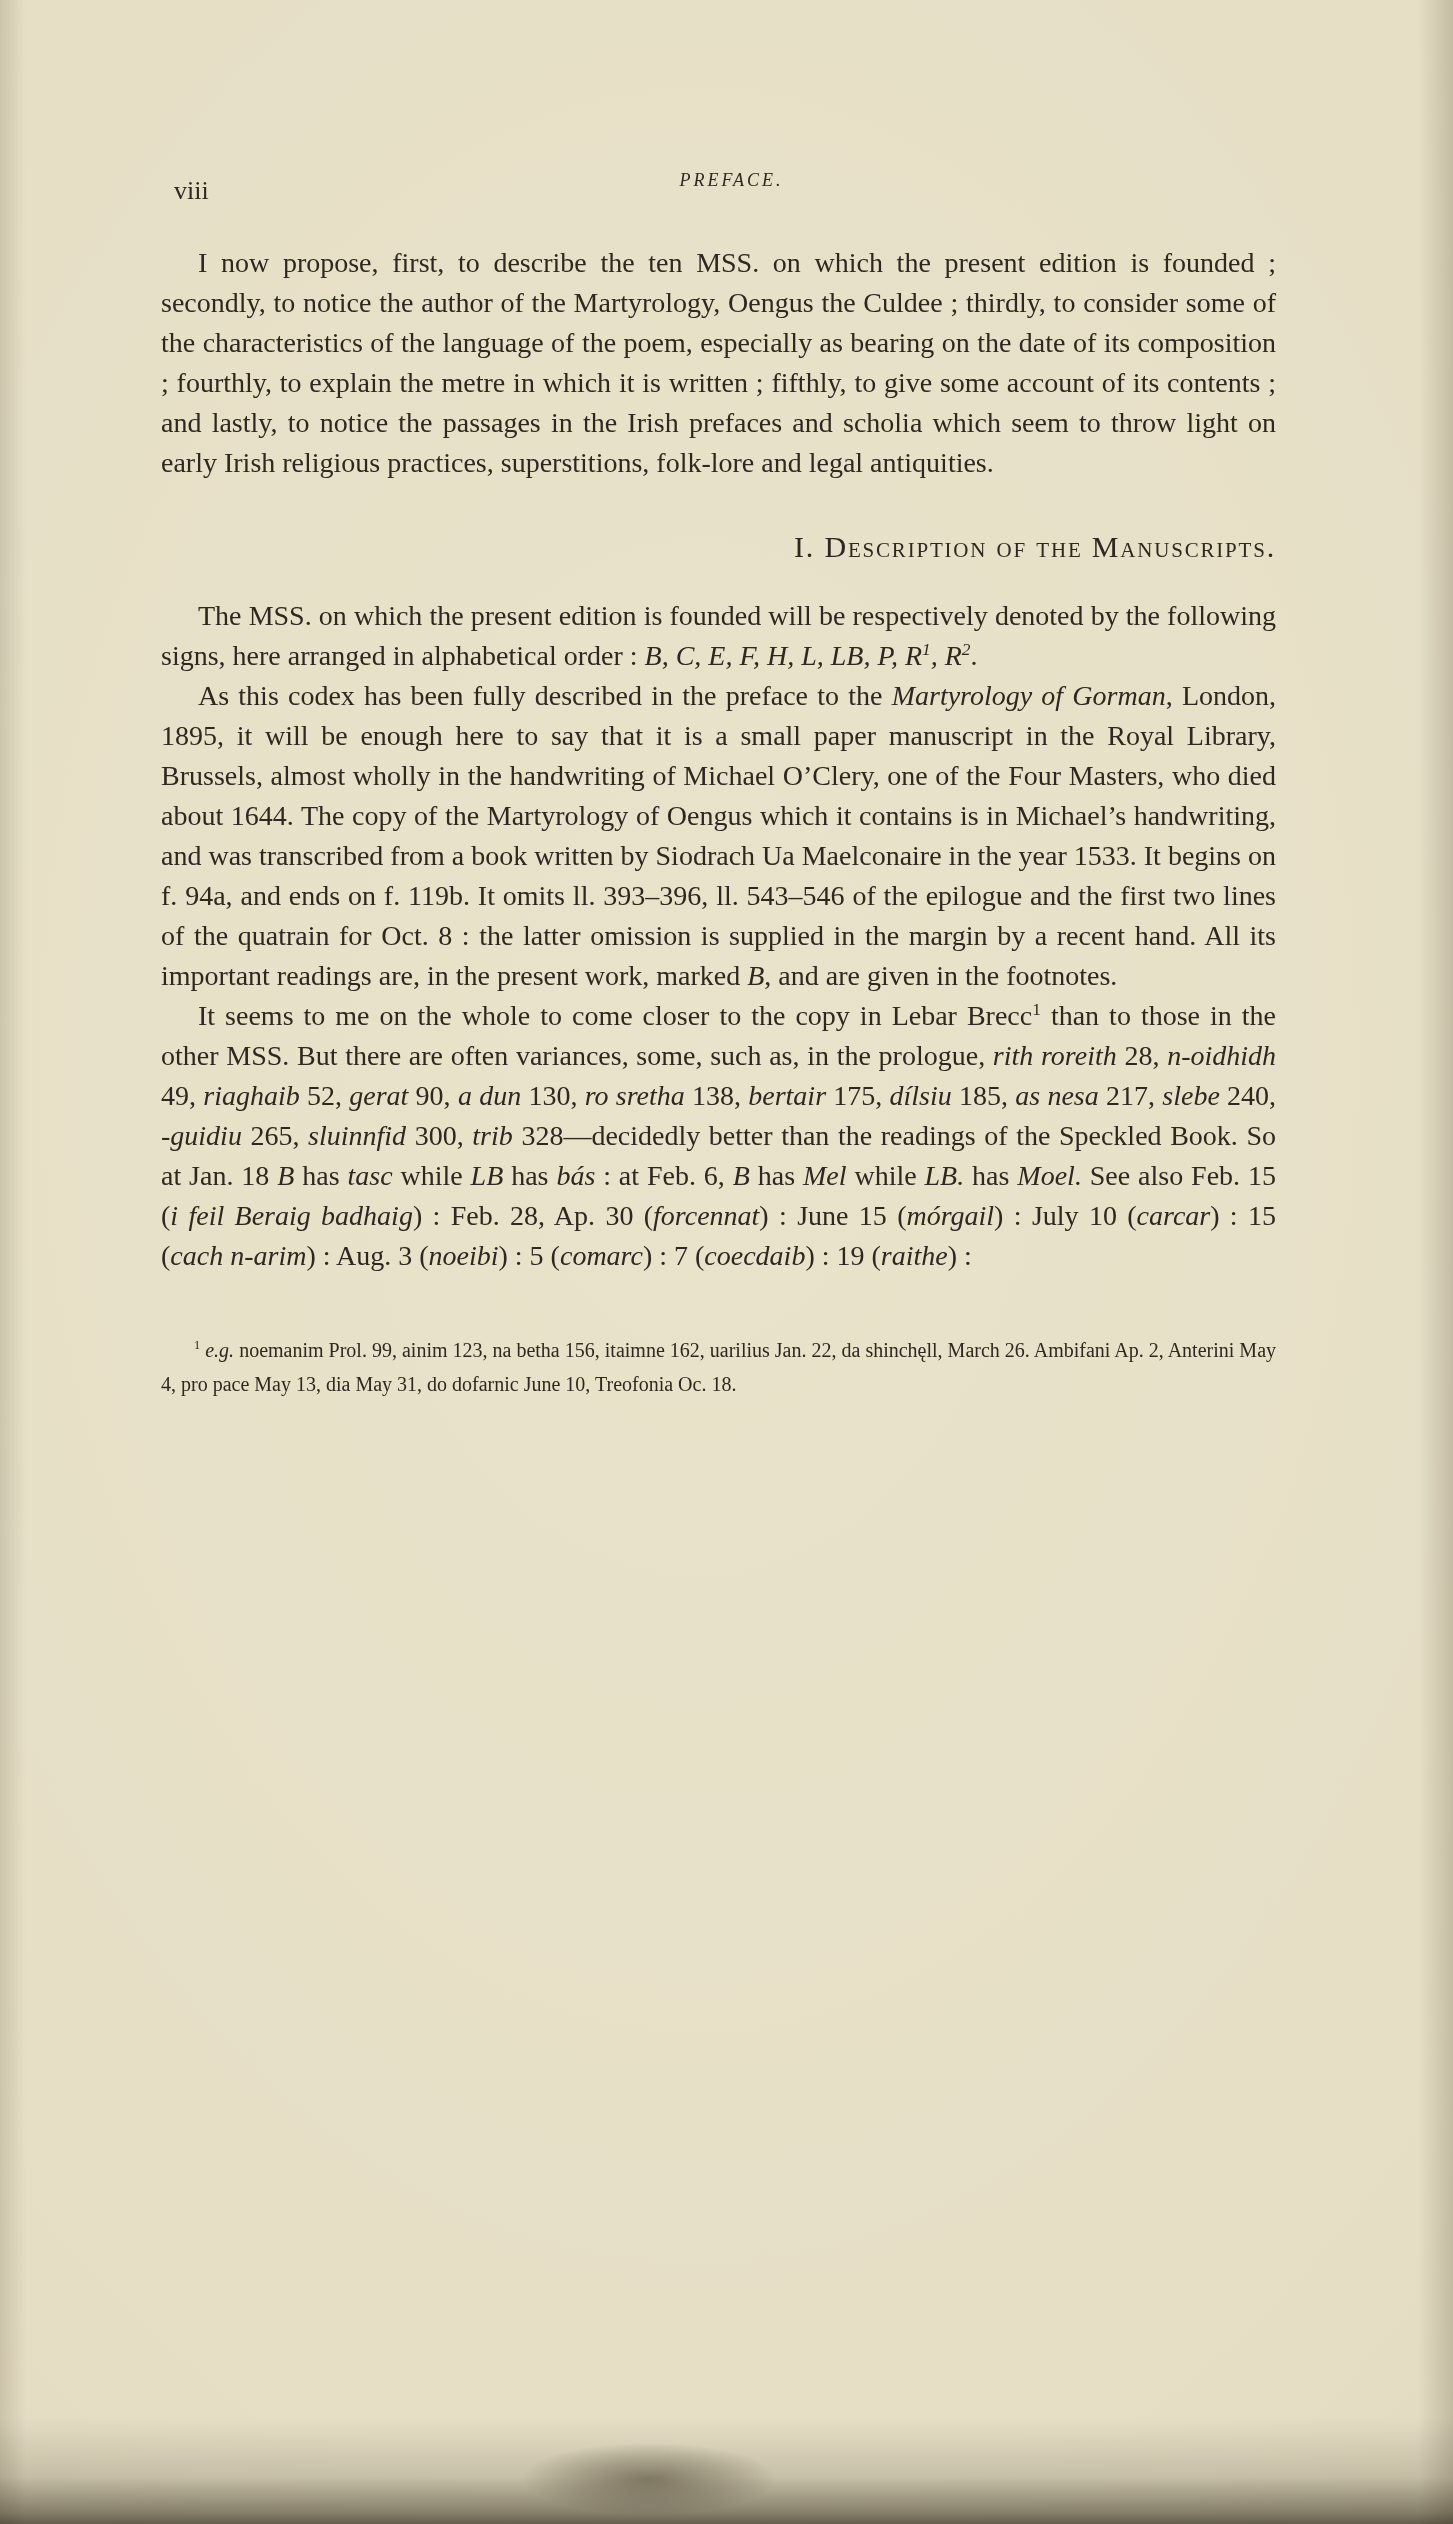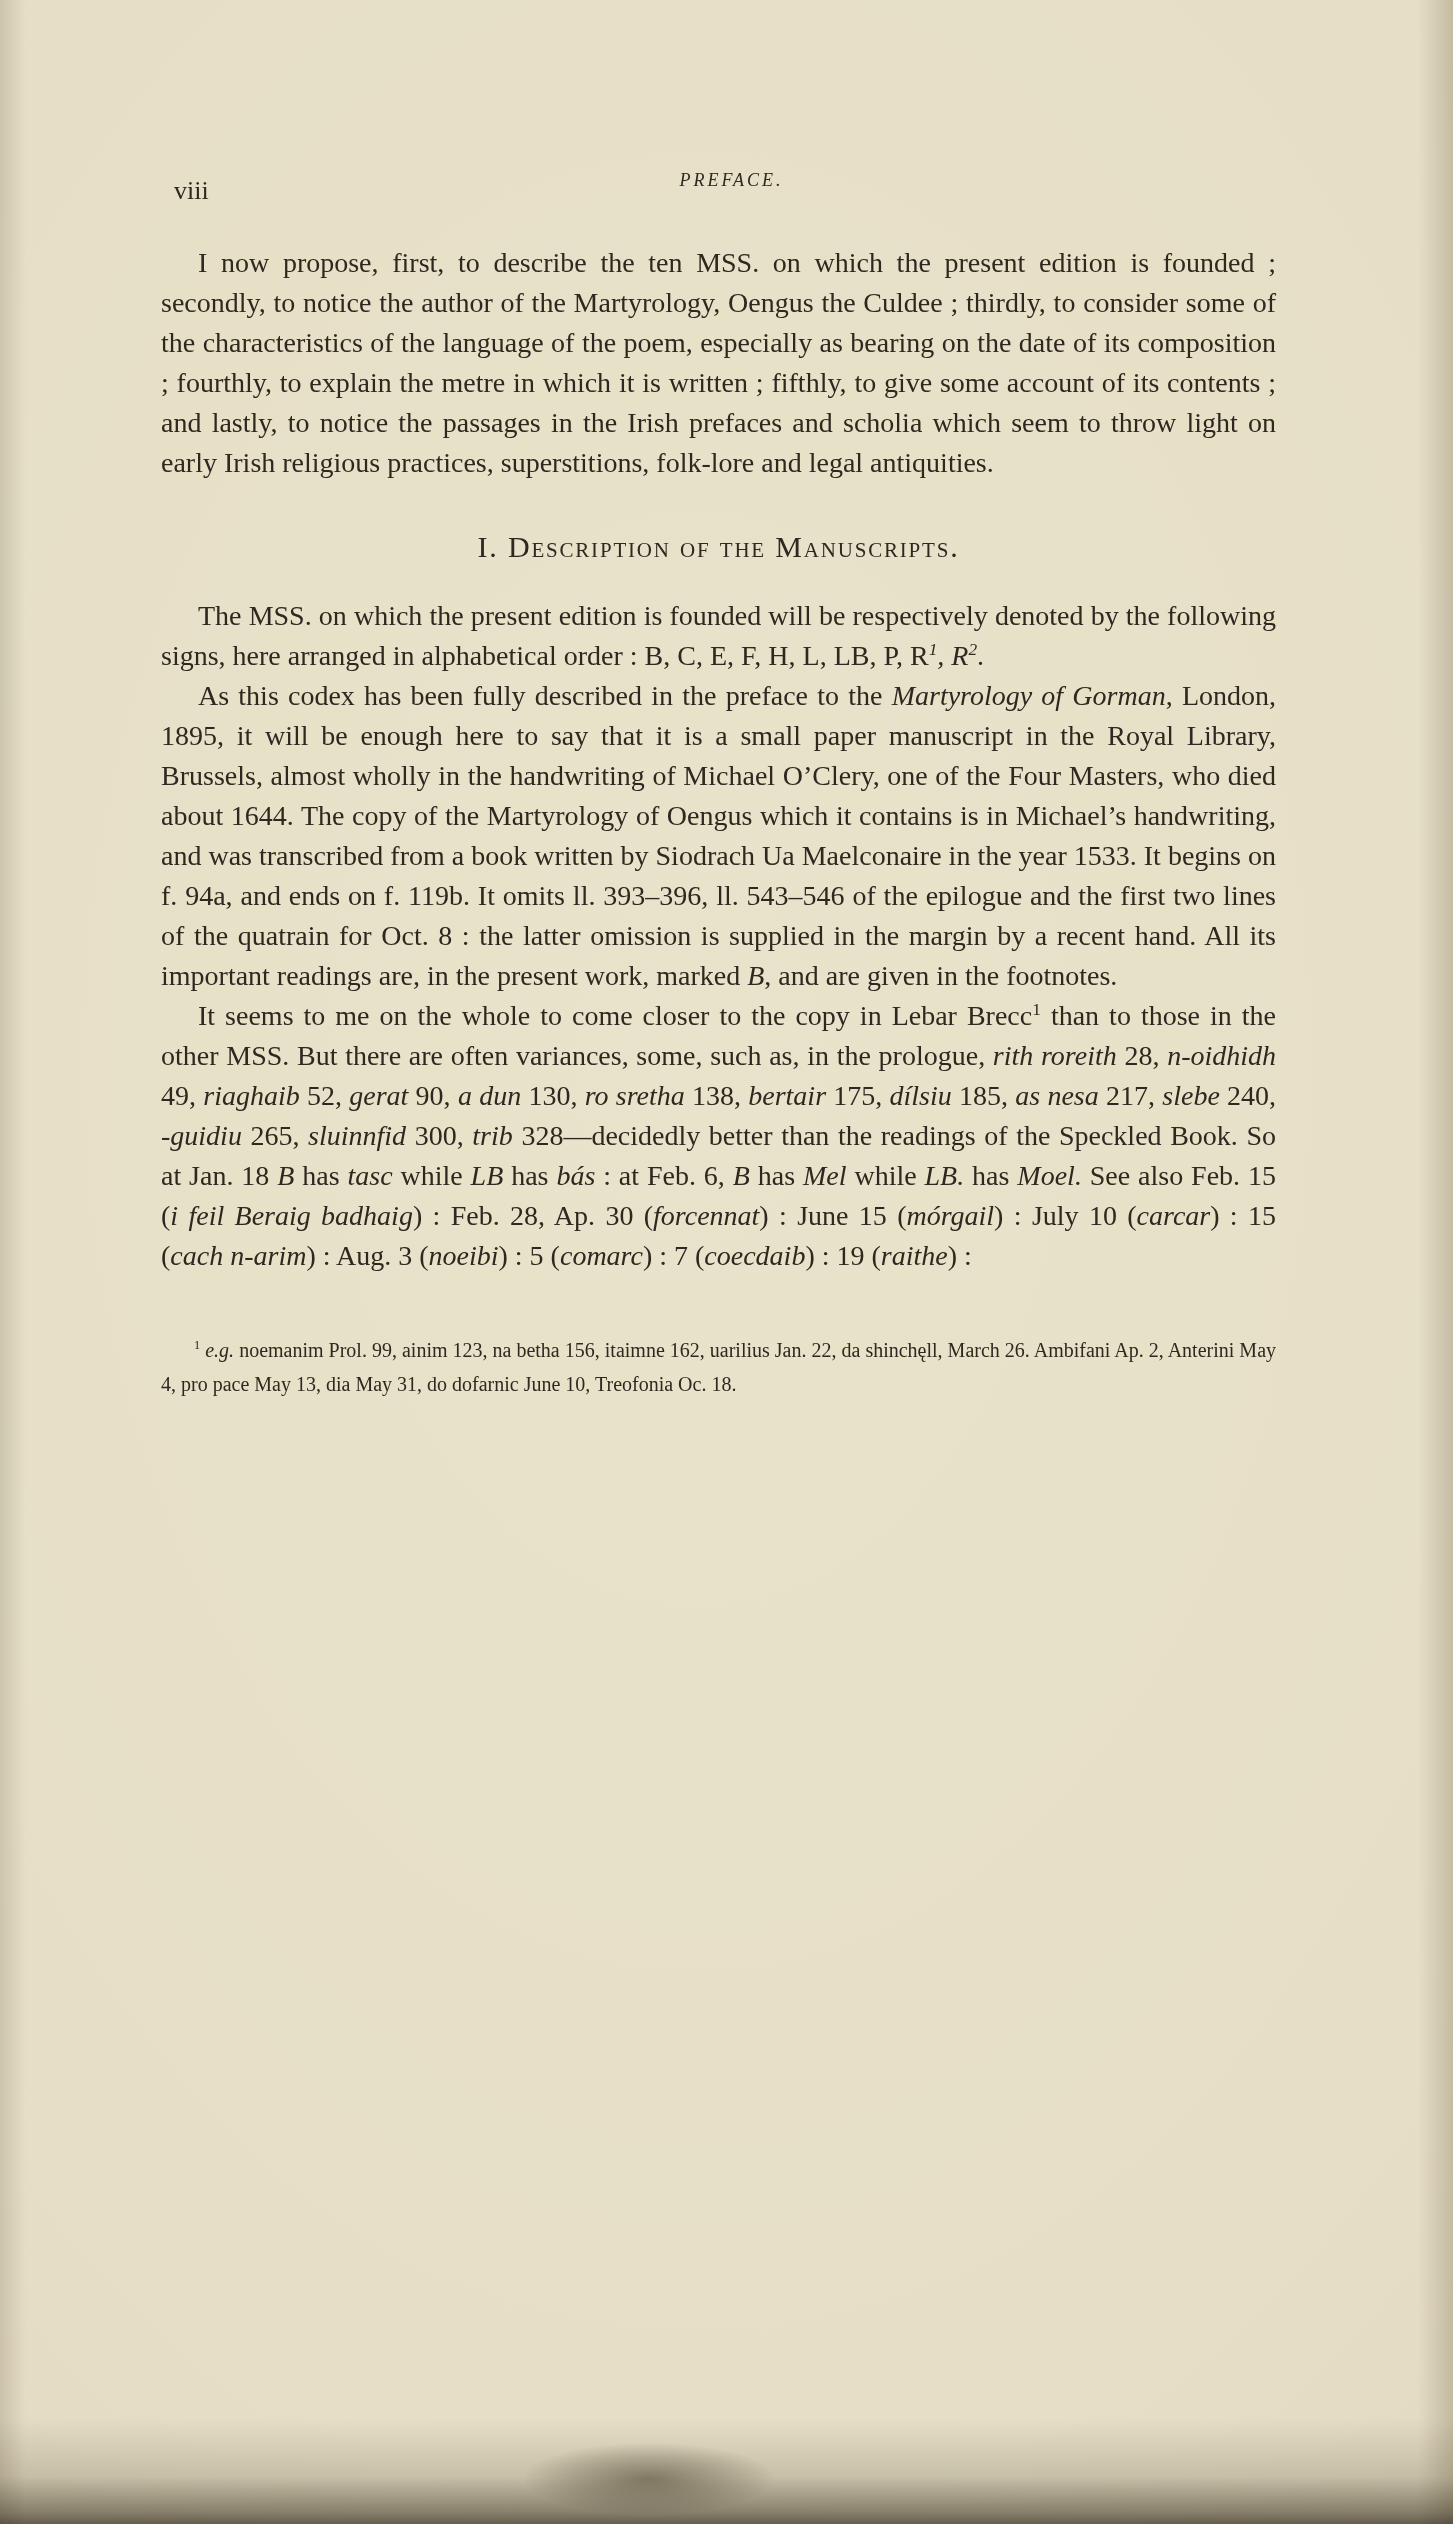--- a/index.html
+++ b/index.html
@@ -89,21 +89,21 @@
   }
   .text-block p.paragraph {
     margin: 0;
     text-indent: 37px;
   }
   h2.section-heading {
     font-weight: normal;
     font-variant: small-caps;
     font-size: 30px;
     letter-spacing: 1.8px;
-    text-align: center;
+    text-align: right;
     text-indent: 0;
     margin: 44px 0 28.6px 0;
   }
   h3.subheading {
     font-weight: normal;
     font-size: 28px;
     text-align: center;
     text-indent: 0;
     margin: 35px 0 26px 0;
   }
@@ -124,21 +124,21 @@
 <body style="--paper: #e9e3cb; --ink: #2e2820;">
 
 <div class="page-scan">
   <div class="header">
     <span class="page-num">viii</span>
     <span class="header-title">PREFACE.</span>
   </div>
   <div class="text-block">
       <p class="paragraph"><span>I now propose, first, to describe the ten MSS. on which the present edition is founded ; secondly, to notice the author of the Martyrology, Oengus the Culdee ; thirdly, to consider some of the characteristics of the language of the poem, especially as bearing on the date of its composition ; fourthly, to explain the metre in which it is written ; fifthly, to give some account of its contents ; and lastly, to notice the passages in the Irish prefaces and scholia which seem to throw light on early Irish religious practices, superstitions, folk-lore and legal antiquities.</span></p>
       <h2 class="section-heading"><span>I. Description of the Manuscripts.</span></h2>
-      <p class="paragraph"><span>The MSS. on which the present edition is founded will be respectively denoted by the following signs, here arranged in alphabetical order : </span><span style="">B, C, E, F, H, L, LB, P, R</span><sup style="font-style: italic;">1</sup><span style="font-style: italic;">, R</span><sup style="font-style: italic;">2</sup><span>.</span></p>
+      <p class="paragraph"><span>The MSS. on which the present edition is founded will be respectively denoted by the following signs, here arranged in alphabetical order : </span><span style="font-style: italic;">B, C, E, F, H, L, LB, P, R</span><sup style="font-style: italic;">1</sup><span style="font-style: italic;">, R</span><sup style="font-style: italic;">2</sup><span>.</span></p>
       <p class="paragraph"><span>As this codex has been fully described in the preface to the </span><span style="font-style: italic;">Martyrology of Gorman</span><span>, London, 1895, it will be enough here to say that it is a small paper manuscript in the Royal Library, Brussels, almost wholly in the handwriting of Michael O’Clery, one of the Four Masters, who died about 1644.  The copy of the Martyrology of Oengus which it contains is in Michael’s handwriting, and was transcribed from a book written by Siodrach Ua Maelconaire in the year 1533.  It begins on f. 94a, and ends on f. 119b.  It omits ll. 393–396, ll. 543–546 of the epilogue and the first two lines of the quatrain for Oct. 8 : the latter omission is supplied in the margin by a recent hand.  All its important readings are, in the present work, marked </span><span style="font-style: italic;">B</span><span>, and are given in the footnotes.</span></p>
       <p class="paragraph"><span>It seems to me on the whole to come closer to the copy in Lebar Brecc</span><sup>1</sup><span> than to those in the other MSS.  But there are often variances, some, such as, in the prologue, </span><span style="font-style: italic;">rith roreith</span><span> 28, </span><span style="font-style: italic;">n-oidhidh</span><span> 49, </span><span style="font-style: italic;">riaghaib</span><span> 52, </span><span style="font-style: italic;">gerat</span><span> 90, </span><span style="font-style: italic;">a dun</span><span> 130, </span><span style="font-style: italic;">ro sretha</span><span> 138, </span><span style="font-style: italic;">bertair</span><span> 175, </span><span style="font-style: italic;">dílsiu</span><span> 185, </span><span style="font-style: italic;">as nesa</span><span> 217, </span><span style="font-style: italic;">slebe</span><span> 240, </span><span style="font-style: italic;">-guidiu</span><span> 265, </span><span style="font-style: italic;">sluinnfid</span><span> 300, </span><span style="font-style: italic;">trib</span><span> 328—decidedly better than the readings of the Speckled Book.  So at Jan. 18 </span><span style="font-style: italic;">B</span><span> has </span><span style="font-style: italic;">tasc</span><span> while </span><span style="font-style: italic;">LB</span><span> has </span><span style="font-style: italic;">bás</span><span> : at Feb. 6, </span><span style="font-style: italic;">B</span><span> has </span><span style="font-style: italic;">Mel</span><span> while </span><span style="font-style: italic;">LB.</span><span> has </span><span style="font-style: italic;">Moel.</span><span>  See also Feb. 15 (</span><span style="font-style: italic;">i feil Beraig badhaig</span><span>) :  Feb. 28, Ap. 30 (</span><span style="font-style: italic;">forcennat</span><span>) :  June 15 (</span><span style="font-style: italic;">mórgail</span><span>) :  July 10 (</span><span style="font-style: italic;">carcar</span><span>) :  15 (</span><span style="font-style: italic;">cach n-arim</span><span>) :  Aug. 3 (</span><span style="font-style: italic;">noeibi</span><span>) :  5 (</span><span style="font-style: italic;">comarc</span><span>) :  7 (</span><span style="font-style: italic;">coecdaib</span><span>) :  19 (</span><span style="font-style: italic;">raithe</span><span>) :</span></p>
       <div class="footnote"><sup>1</sup><span> </span><span style="font-style: italic;">e.g.</span><span> noemanim Prol. 99, ainim 123, na betha 156, itaimne 162, uarilius Jan. 22, da shinchęll, March 26.  Ambifani Ap. 2, Anterini May 4, pro pace May 13, dia May 31, do dofarnic June 10, Treofonia Oc. 18.</span></div>
     </div>
   <div class="edge-shade-left"></div>
   <div class="edge-shade-right"></div>
   <div class="page-stain"></div>
   <div class="edge-shade-bottom"></div>
 </div>
 

